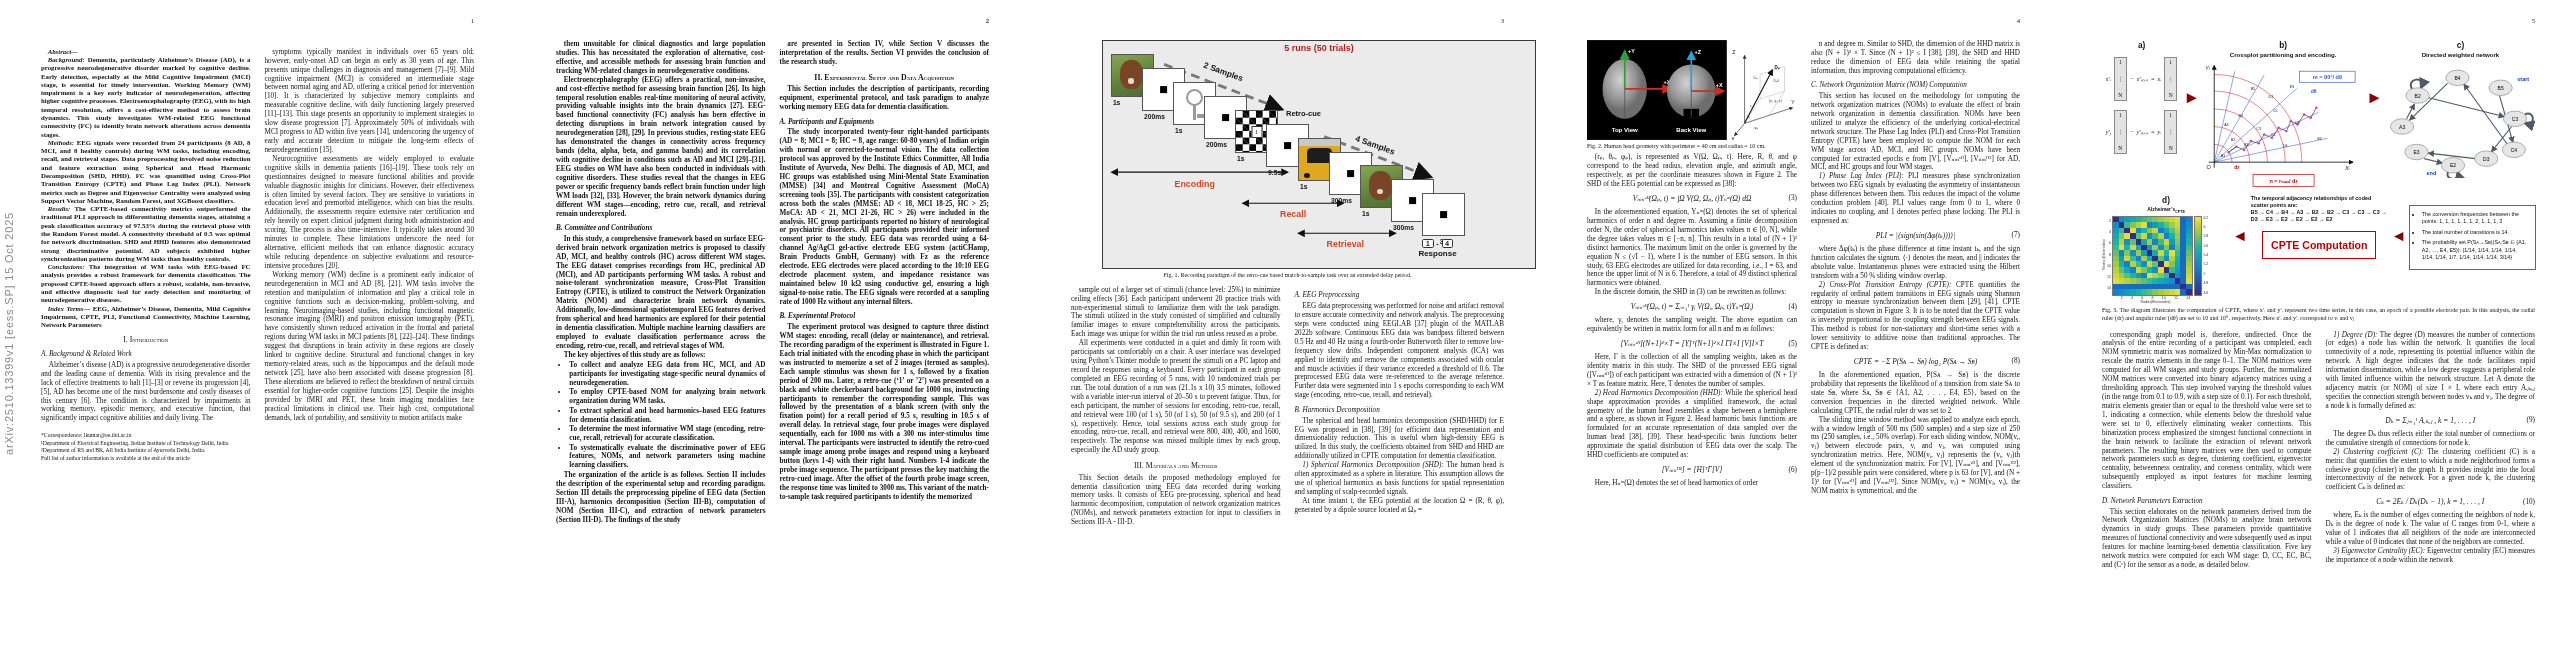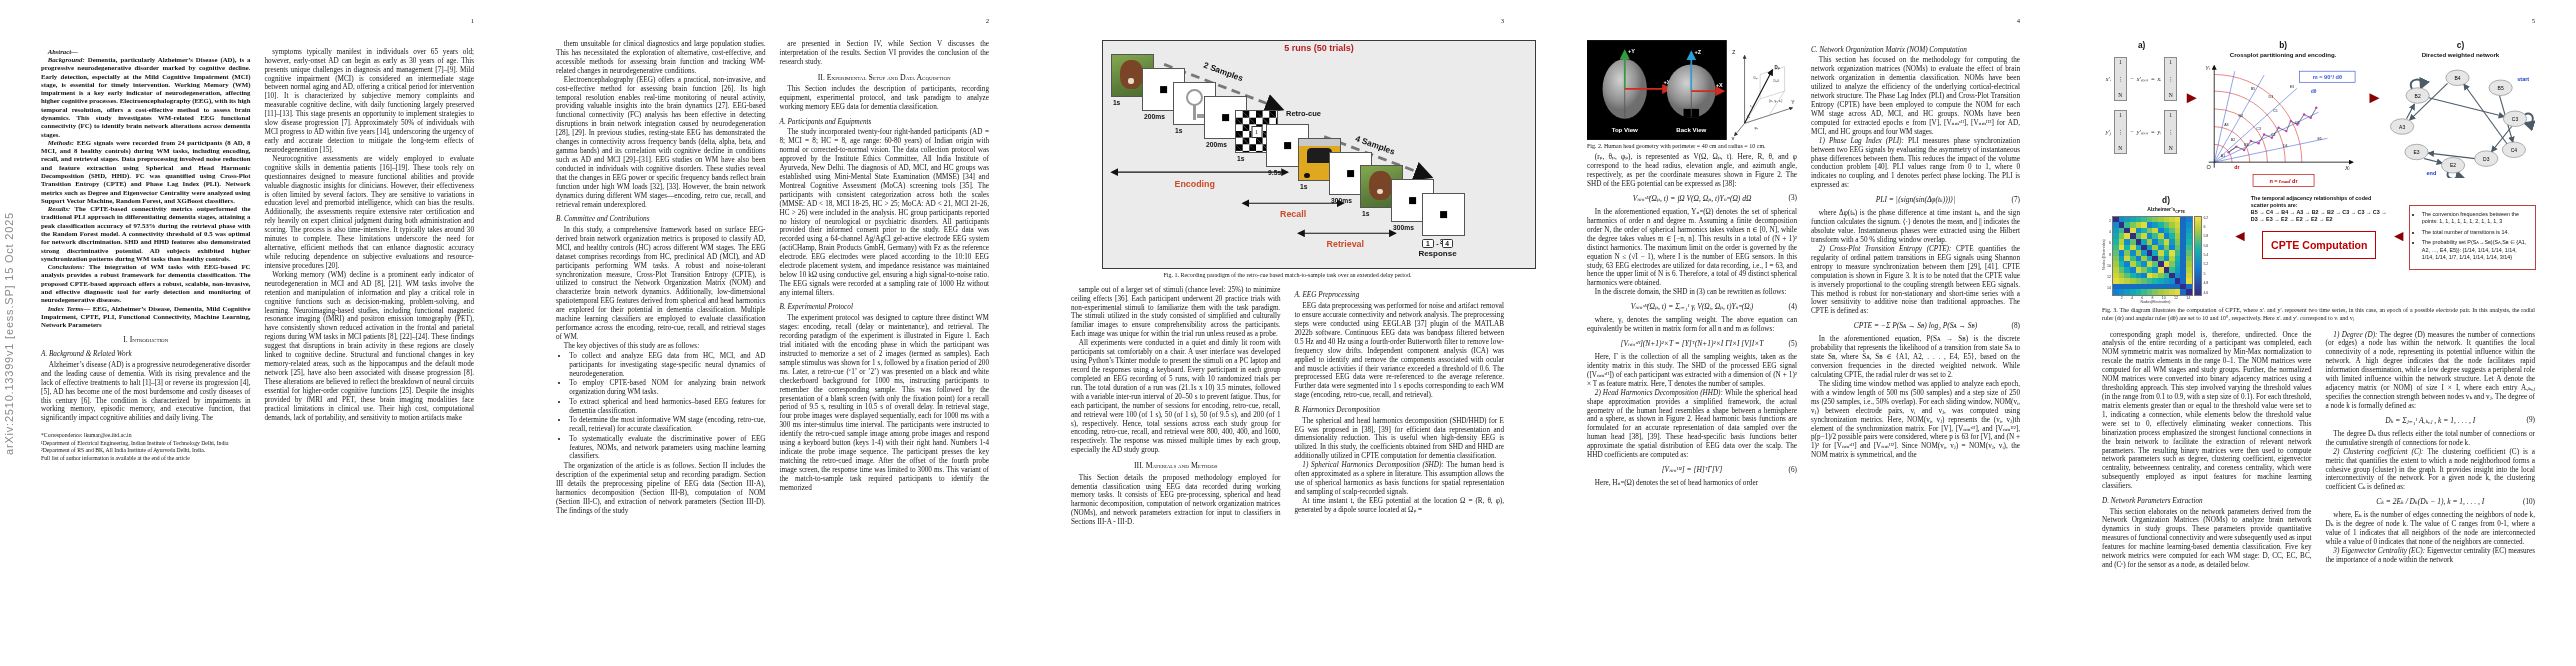--- a/index.html
+++ b/index.html
@@ -125,21 +125,21 @@
           </div>
         <div class="colR">
             <p class="p">symptoms typically manifest in individuals over 65 years old; however, early-onset AD can begin as early as 30 years of age. This presents unique challenges in diagnosis and management [7]–[9]. Mild cognitive impairment (MCI) is considered an intermediate stage between normal aging and AD, offering a critical period for intervention [10]. It is characterized by subjective memory complaints and measurable cognitive decline, with daily functioning largely preserved [11]–[13]. This stage presents an opportunity to implement strategies to slow disease progression [7]. Approximately 50% of individuals with MCI progress to AD within five years [14], underscoring the urgency of early and accurate detection to mitigate the long-term effects of neurodegeneration [15].</p>
             <p class="p">Neurocognitive assessments are widely employed to evaluate cognitive skills in dementia patients [16]–[19]. These tools rely on questionnaires designed to measure functional abilities and provide valuable diagnostic insights for clinicians. However, their effectiveness is often limited by several factors. They are sensitive to variations in education level and premorbid intelligence, which can bias the results. Additionally, the assessments require extensive rater certification and rely heavily on expert clinical judgment during both administration and scoring. The process is also time-intensive. It typically takes around 30 minutes to complete. These limitations underscore the need for alternative, efficient methods that can enhance diagnostic accuracy while reducing dependence on subjective evaluations and resource-intensive procedures [20].</p>
             <p class="p">Working memory (WM) decline is a prominent early indicator of neurodegeneration in MCI and AD [8], [21]. WM tasks involve the retention and manipulation of information and play a critical role in cognitive functions such as decision-making, problem-solving, and learning. Neuroimaging-based studies, including functional magnetic resonance imaging (fMRI) and positron emission tomography (PET), have consistently shown reduced activation in the frontal and parietal regions during WM tasks in MCI patients [8], [22]–[24]. These findings suggest that disruptions in brain activity in these regions are closely linked to cognitive decline. Structural and functional changes in key memory-related areas, such as the hippocampus and the default mode network [25], have also been associated with disease progression [8]. These alterations are believed to reflect the breakdown of neural circuits essential for higher-order cognitive functions [25]. Despite the insights provided by fMRI and PET, these brain imaging modalities face practical limitations in clinical use. Their high cost, computational demands, lack of portability, and sensitivity to motion artifacts make</p>
           </div>
       </div>
     </div>
   </div>
 
-  <div class="page" style="left:515px;">
+  <div class="page" style="left:515px;font-weight:bold;">
     <span class="pagenum">2</span>
     <div class="inner">
       <div class="cols">
         <div class="colL">
             <p class="p">them unsuitable for clinical diagnostics and large population studies. This has necessitated the exploration of alternative, cost-effective, and accessible methods for assessing brain function and tracking WM-related changes in neurodegenerative conditions.</p>
             <p class="p">Electroencephalography (EEG) offers a practical, non-invasive, and cost-effective method for assessing brain function [26]. Its high temporal resolution enables real-time monitoring of neural activity, providing valuable insights into the brain dynamics [27]. EEG-based functional connectivity (FC) analysis has been effective in detecting disruptions in brain network integration caused by neurodegeneration [28], [29]. In previous studies, resting-state EEG has demonstrated the changes in connectivity across frequency bands (delta, alpha, beta, and gamma bands) and its correlation with cognitive decline in conditions such as AD and MCI [29]–[31]. EEG studies on WM have also been conducted in individuals with cognitive disorders. These studies reveal that the changes in EEG power or specific frequency bands reflect brain function under high WM loads [32], [33]. However, the brain network dynamics during different WM stages—encoding, retro cue, recall, and retrieval remain underexplored.</p>
             <div class="h2">B. Committee and Contributions</div>
             <p class="p">In this study, a comprehensive framework based on surface EEG-derived brain network organization metrics is proposed to classify AD, MCI, and healthy controls (HC) across different WM stages. The EEG dataset comprises recordings from HC, preclinical AD (MCI), and AD participants performing WM tasks. A robust and noise-tolerant synchronization measure, Cross-Plot Transition Entropy (CPTE), is utilized to construct the Network Organization Matrix (NOM) and characterize brain network dynamics. Additionally, low-dimensional spatiotemporal EEG features derived from spherical and head harmonics are explored for their potential in dementia classification. Multiple machine learning classifiers are employed to evaluate classification performance across the encoding, retro-cue, recall, and retrieval stages of WM.</p>
             <p class="p">The key objectives of this study are as follows:</p>
             <ul class="ul">
@@ -331,20 +331,21 @@
             <p class="p">In the discrete domain, the SHD in (3) can be rewritten as follows:</p>
             <div class="eq"><span>Vₙₘˢᴴ(Ωₚ, t) = Σᵢ₌₁ᴵ γᵢ V(Ωᵢ, Ωₚ, t)Yₙᵐ(Ωᵢ)</span><span class="num">(4)</span></div>
             <p class="p">where, γᵢ denotes the sampling weight. The above equation can equivalently be written in matrix form for all n and m as follows:</p>
             <div class="eq"><span>[Vₙₘˢᴴ](N+1)²×T = [Y]ᵀ(N+1)²×I ΓI×I [V]I×T</span><span class="num">(5)</span></div>
             <p class="p">Here, Γ is the collection of all the sampling weights, taken as the identity matrix in this study. The SHD of the processed EEG signal ([Vₙₘˢᴴ]) of each participant was extracted with a dimension of (N + 1)² × T as feature matrix. Here, T denotes the number of samples.</p>
             <p class="p"><i>2) Head Harmonics Decomposition (HHD):</i> <span>While the spherical head shape approximation provides a simplified framework, the actual geometry of the human head resembles a shape between a hemisphere and a sphere, as shown in Figure 2. Head harmonic basis functions are formulated for an accurate representation of data sampled over the human head [38], [39]. These head-specific basis functions better approximate the spatial distribution of EEG data over the scalp. The HHD coefficients are computed as:</span></p>
             <div class="eq"><span>[Vₙₘᴴ²] = [H]ᵀΓ[V]</span><span class="num">(6)</span></div>
             <p class="p">Here, Hₙᵐ(Ω) denotes the set of head harmonics of order</p>
           </div>
         <div class="colR">
+            <p class="p">n and degree m. Similar to SHD, the dimension of the HHD matrix is also (N + 1)² × T. Since (N + 1)² ≤ I [38], [39], the SHD and HHD reduce the dimension of EEG data while retaining the spatial information, thus improving computational efficiency.</p>
             <div class="h2">C. Network Organization Matrix (NOM) Computation</div>
             <p class="p">This section has focused on the methodology for computing the network organization matrices (NOMs) to evaluate the effect of brain network organization in dementia classification. NOMs have been utilized to analyze the efficiency of the underlying cortical-electrical network structure. The Phase Lag Index (PLI) and Cross-Plot Transition Entropy (CPTE) have been employed to compute the NOM for each WM stage across AD, MCI, and HC groups. NOMs have been computed for extracted epochs e from [V], [Vₙₘˢᴴ], [Vₙₘᴴ²] for AD, MCI, and HC groups and four WM stages.</p>
             <p class="p"><i>1) Phase Lag Index (PLI):</i> <span>PLI measures phase synchronization between two EEG signals by evaluating the asymmetry of instantaneous phase differences between them. This reduces the impact of the volume conduction problem [40]. PLI values range from 0 to 1, where 0 indicates no coupling, and 1 denotes perfect phase locking. The PLI is expressed as:</span></p>
             <div class="eq"><span>PLI = |⟨sign(sin(Δφ(tₖ)))⟩|</span><span class="num">(7)</span></div>
             <p class="p">where Δφ(tₖ) is the phase difference at time instant tₖ, and the sign function calculates the signum. ⟨·⟩ denotes the mean, and || indicates the absolute value. Instantaneous phases were extracted using the Hilbert transform with a 50 % sliding window overlap.</p>
             <p class="p"><i>2) Cross-Plot Transition Entropy (CPTE):</i> <span>CPTE quantifies the regularity of ordinal pattern transitions in EEG signals using Shannon entropy to measure synchronization between them [29], [41]. CPTE computation is shown in Figure 3. It is to be noted that the CPTE value is inversely proportional to the coupling strength between EEG signals. This method is robust for non-stationary and short-time series with a lower sensitivity to additive noise than traditional approaches. The CPTE is defined as:</span></p>
             <div class="eq"><span>CPTE = −Σ P(Sᴀ → Sʙ) log₂ P(Sᴀ → Sʙ)</span><span class="num">(8)</span></div>
             <p class="p">In the aforementioned equation, P(Sᴀ → Sʙ) is the discrete probability that represents the likelihood of a transition from state Sᴀ to state Sʙ, where Sᴀ, Sʙ ∈ {A1, A2, . . . , E4, E5}, based on the conversion frequencies in the directed weighted network. While calculating CPTE, the radial ruler dr was set to 2.</p>
             <p class="p">The sliding time window method was applied to analyze each epoch, with a window length of 500 ms (500 samples) and a step size of 250 ms (250 samples, i.e., 50% overlap). For each sliding window, NOM(vᵢ, vⱼ) between electrode pairs, vᵢ and vⱼ, was computed using synchronization metrics. Here, NOM(vᵢ, vⱼ) represents the (vᵢ, vⱼ)th element of the synchronization matrix. For [V], [Vₙₘˢᴴ], and [Vₙₘᴴ²], p(p−1)/2 possible pairs were considered, where p is 63 for [V], and (N + 1)² for [Vₙₘˢᴴ] and [Vₙₘᴴ²]. Since NOM(vᵢ, vⱼ) = NOM(vⱼ, vᵢ), the NOM matrix is symmetrical, and the</p>
           </div>

